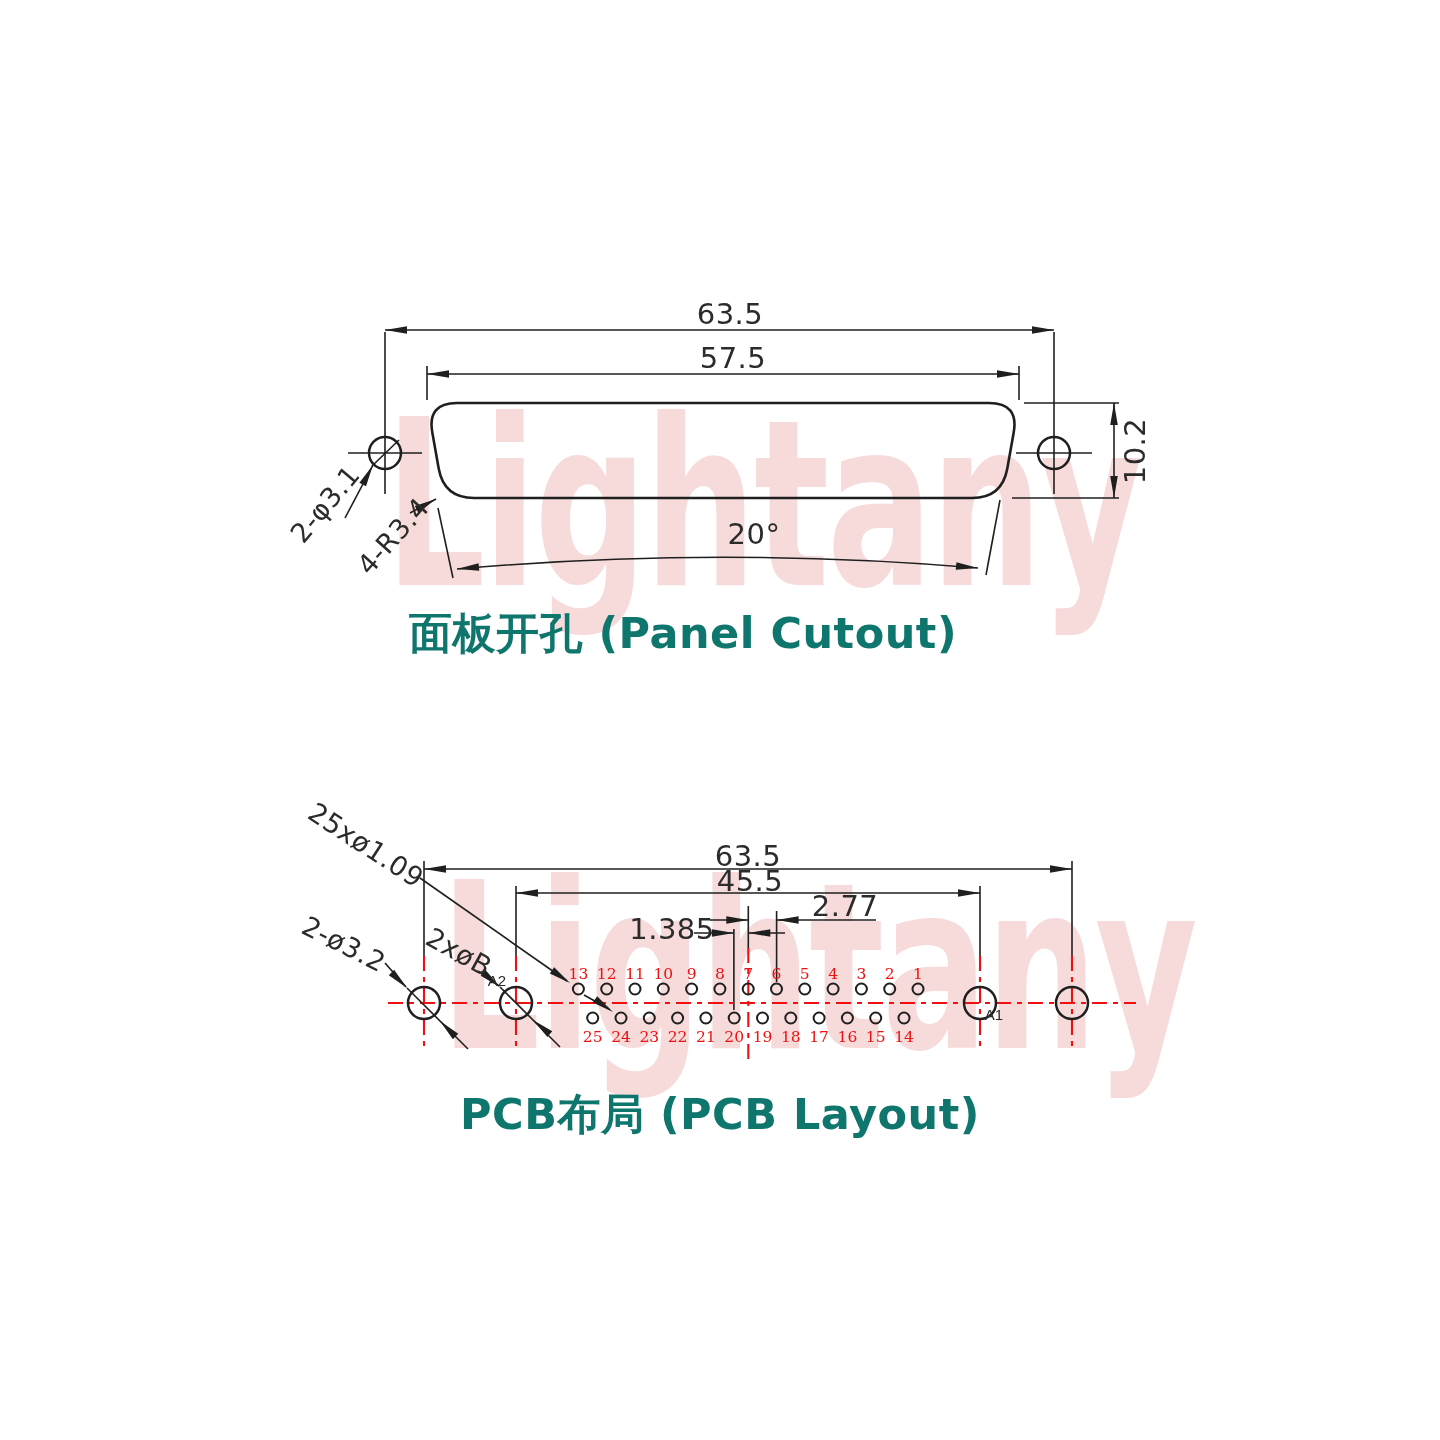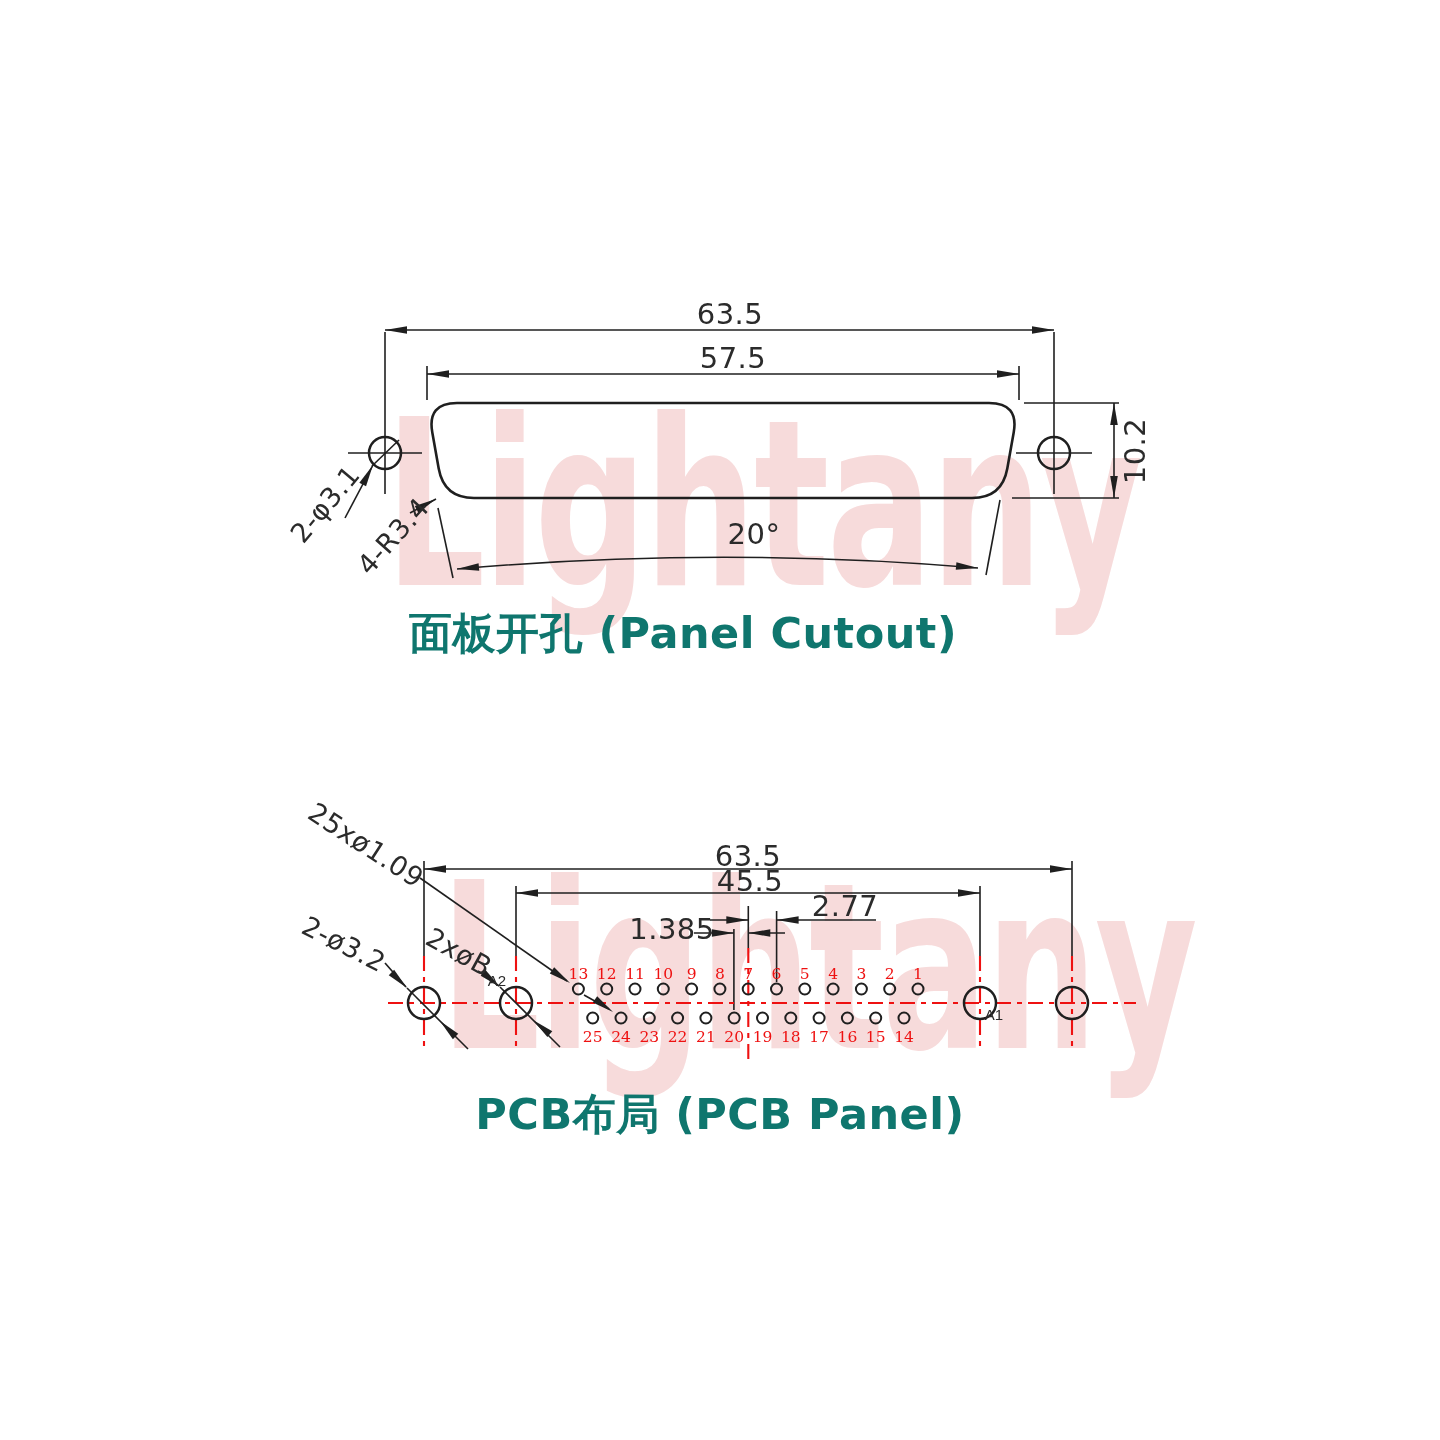--- a/index.html
+++ b/index.html
@@ -188,13 +188,13 @@
 
 <div class="txt dim" style="left:748px;top:856px;">63.5</div>
 <div class="txt dim" style="left:750px;top:881px;">45.5</div>
 <div class="txt dim" style="left:845px;top:906px;">2.77</div>
 <div class="txt dim" style="left:672px;top:921px;margin-top:8px;">1.385</div>
 <div class="txt lbl" style="left:366px;top:845px;transform:translate(-50%,-50%) rotate(33deg);">25xø1.09</div>
 <div class="txt lbl" style="left:344px;top:944px;transform:translate(-50%,-50%) rotate(27deg);">2-ø3.2</div>
 <div class="txt lbl" style="left:459px;top:952px;transform:translate(-50%,-50%) rotate(29deg);">2xøB</div>
 <div class="txt red-lbl" style="left:994px;top:981px;margin-top:33px;">A1</div>
 <div class="txt red-lbl" style="left:497px;top:980px;">A2</div>
-<div class="txt title" style="left:720px;top:1115px;">PCB布局 (PCB Panel)</div>
+<div class="txt title" style="left:720px;top:1115px;">PCB布局 (PCB Layout)</div>
 
 </body></html>

